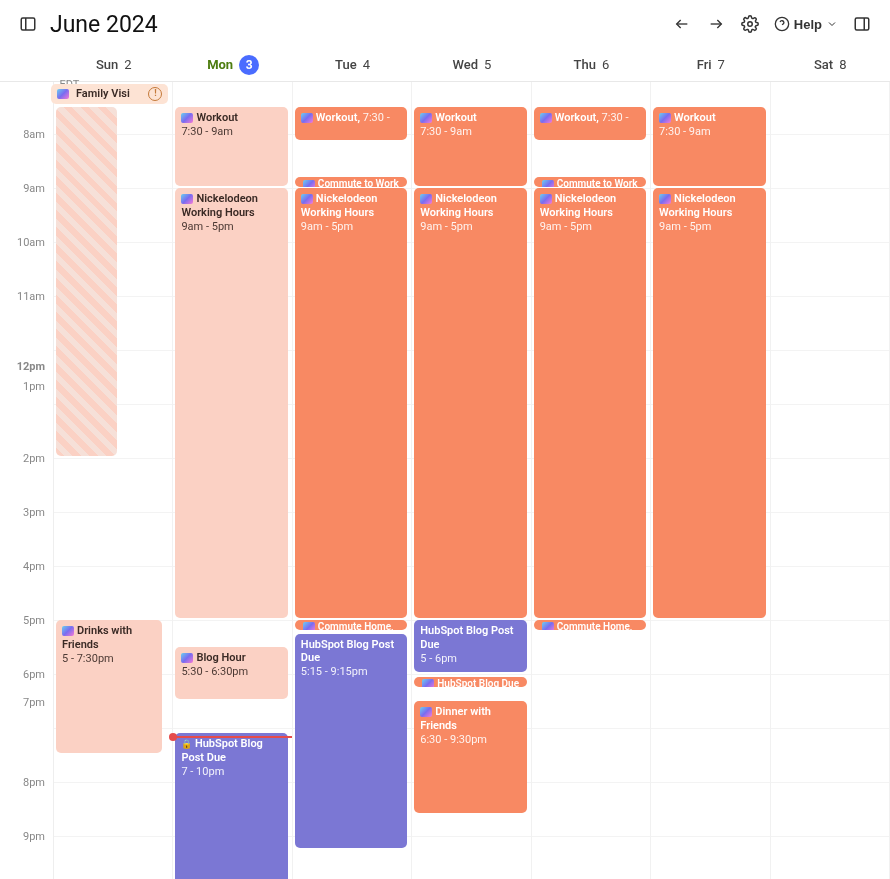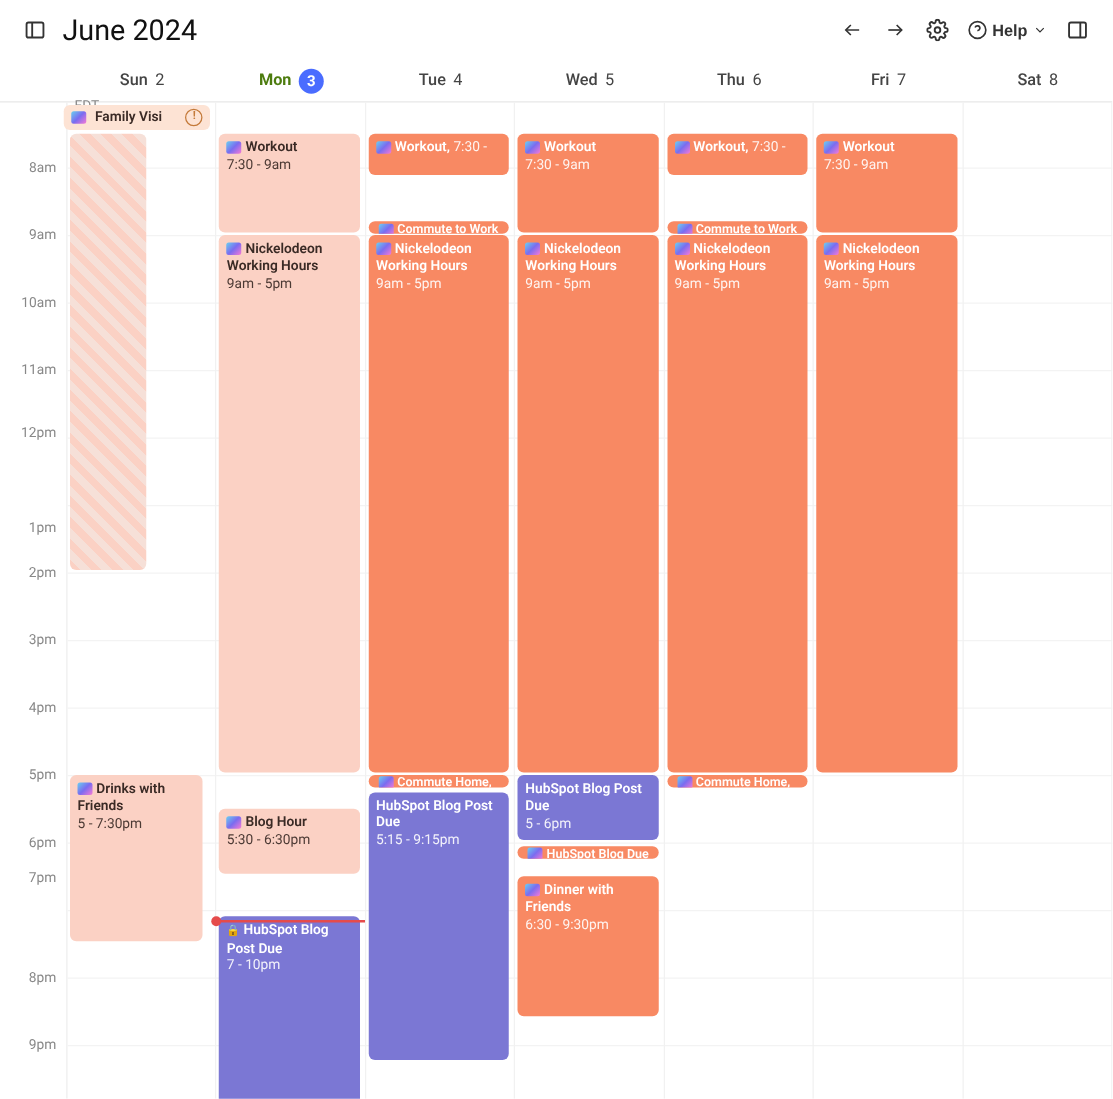--- a/index.html
+++ b/index.html
@@ -229,22 +229,22 @@
     </div>
   </div>
 
 <div class="grid-wrap">
   <div class="time-col" id="time-col">
     <div class="tz-label">EDT</div>
   <div class="time-label" style="top: 52px;">8am</div>
       <div class="time-label" style="top: 106px;">9am</div>
       <div class="time-label" style="top: 160px;">10am</div>
       <div class="time-label" style="top: 214px;">11am</div>
-      <div class="time-label" style="top: 264px;">12pm</div>
-      <div class="time-label" style="top: 340px; margin-left: 28px;">1pm</div>
+      <div class="time-label" style="top: 284px; font-weight: bold;">12pm</div>
+      <div class="time-label" style="top: 304px; margin-left: 28px;">1pm</div>
       <div class="time-label" style="top: 376px;">2pm</div>
       <div class="time-label" style="top: 430px;">3pm</div>
       <div class="time-label" style="top: 484px;">4pm</div>
       <div class="time-label" style="top: 538px;">5pm</div>
       <div class="time-label" style="top: 592px;">6pm</div>
       <div class="time-label" style="top: 620px;">7pm</div>
       <div class="time-label" style="top: 700px; padding-left: 41px;">8pm</div>
       <div class="time-label" style="top: 754px;">9pm</div>
     </div>
   <div class="days-grid" id="days-grid">

